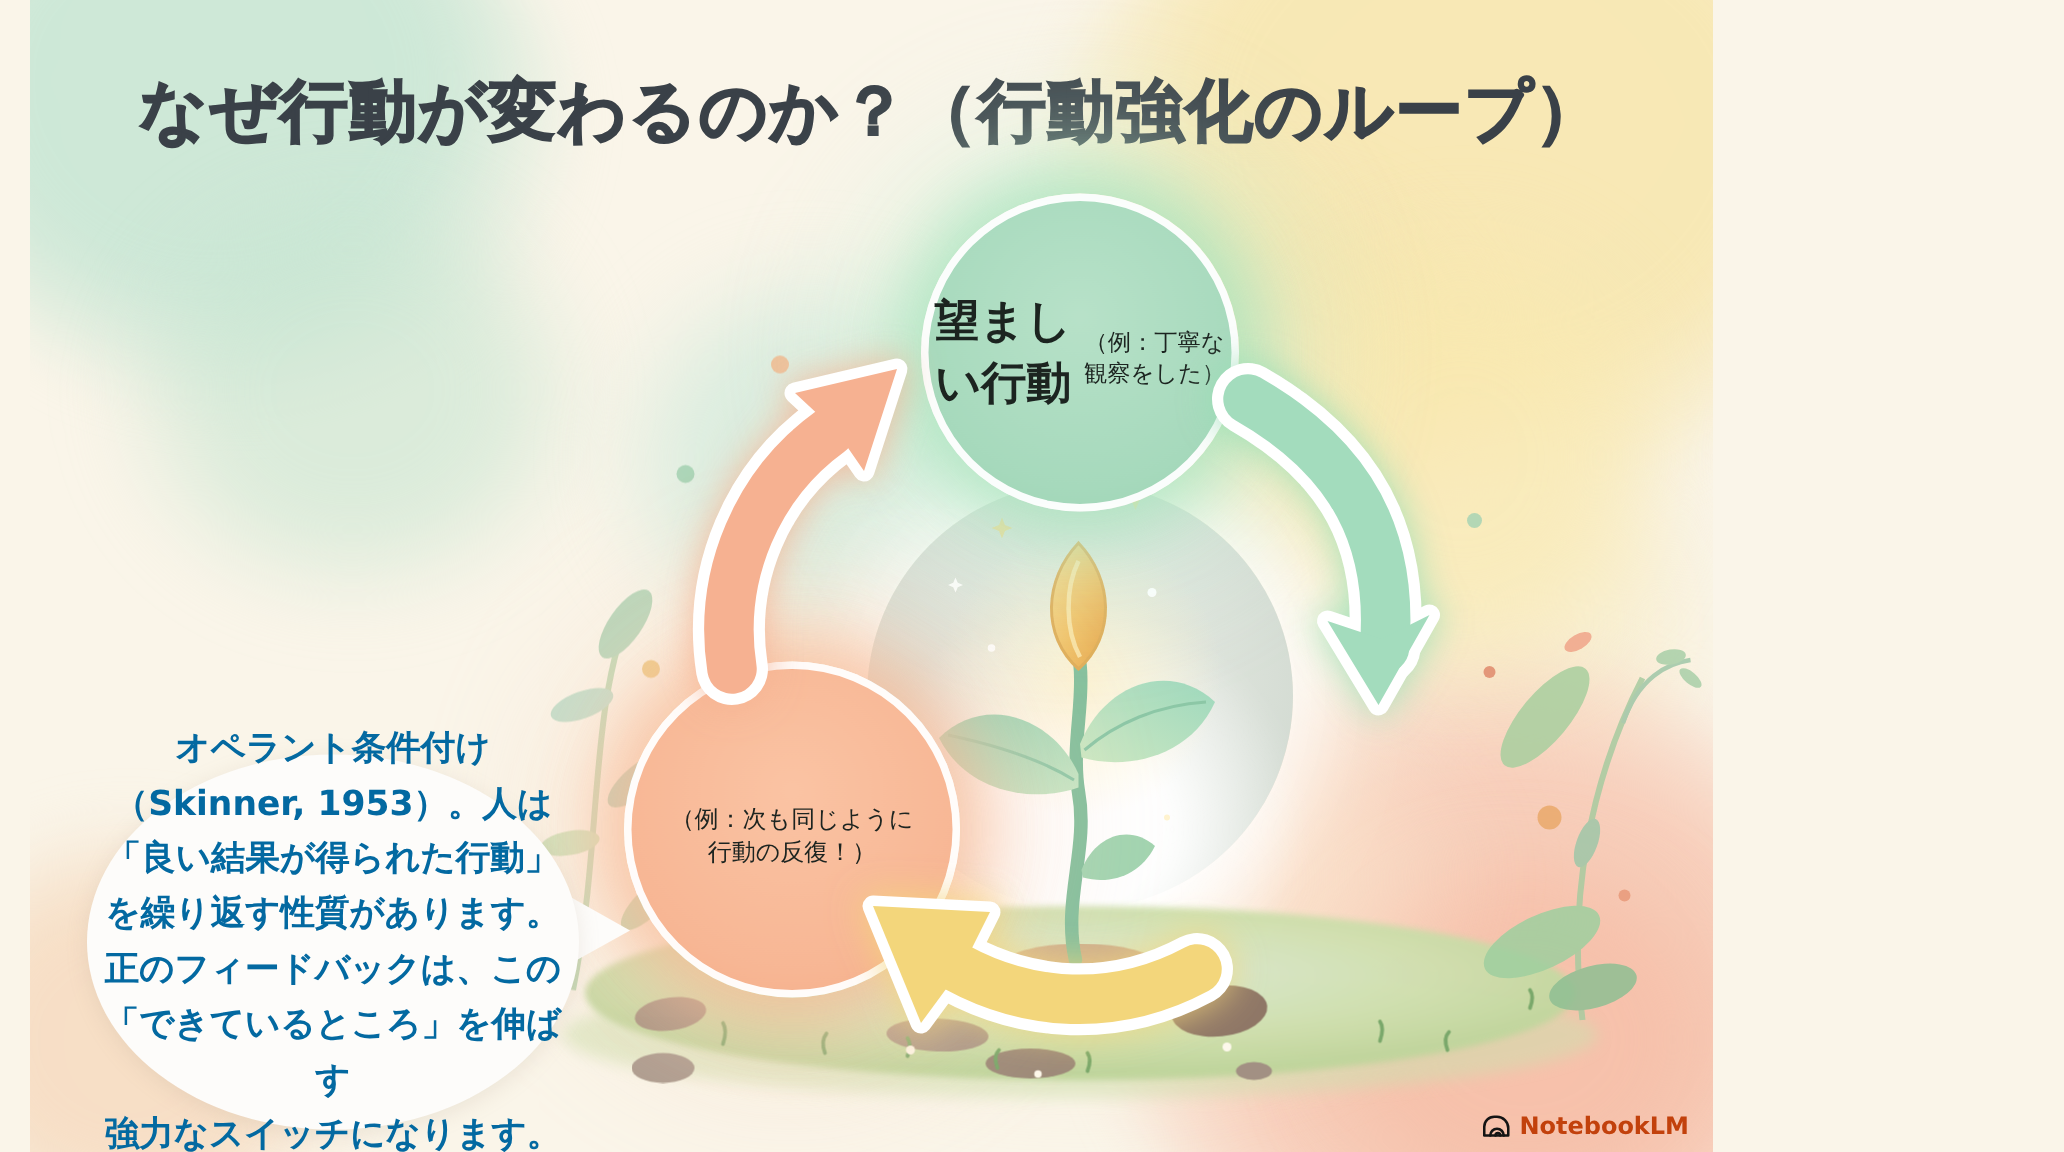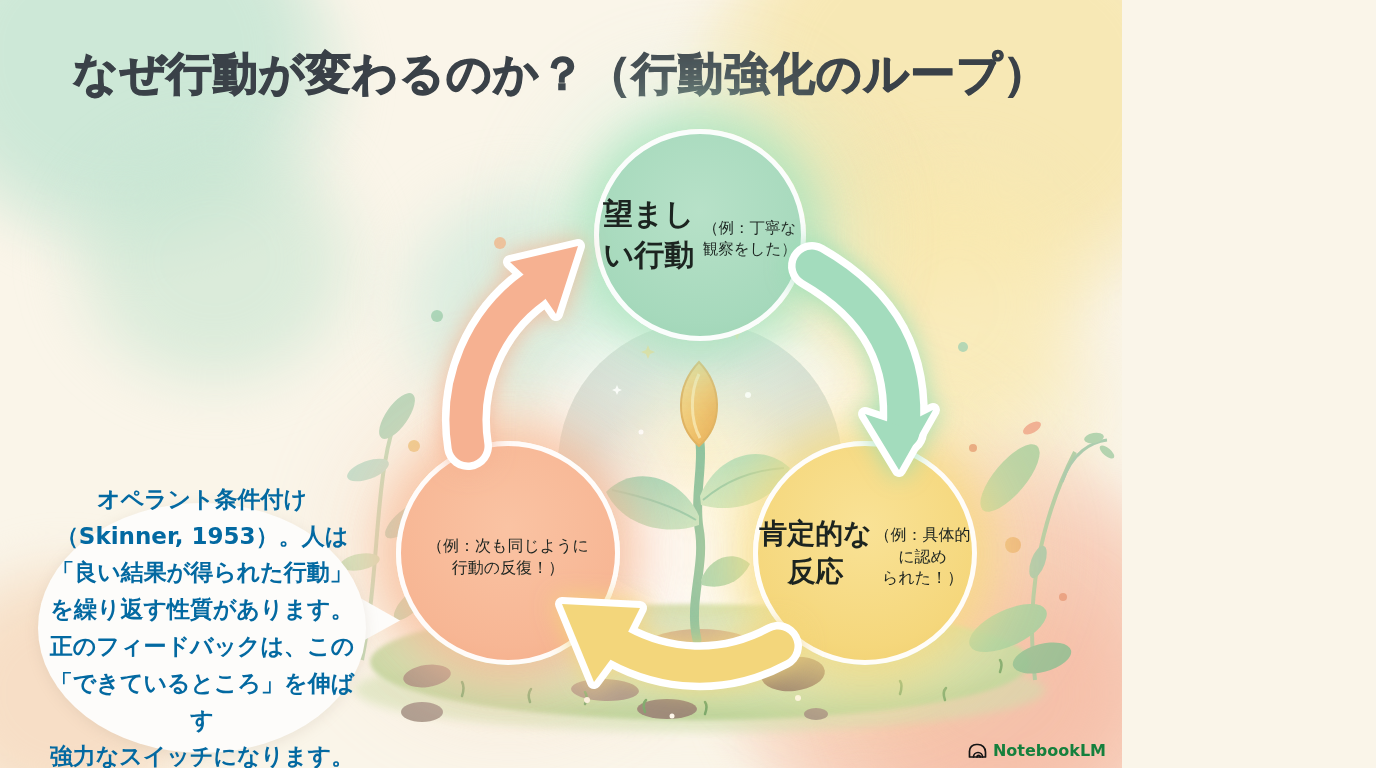--- a/index.html
+++ b/index.html
@@ -3,21 +3,21 @@
 <meta charset="utf-8">
 <style>
   * { margin:0; padding:0; box-sizing:border-box; }
   html,body { width:1376px; height:768px; }
   body {
     font-family:"DejaVu Sans","Liberation Sans",sans-serif;
     background:#faf5e9;
     overflow:hidden;
     position:relative;
   }
-  .stage { position:absolute; inset:0; width:1122px; height:768px; overflow:hidden; }
+  .stage { position:absolute; inset:0; width:1122px; height:768px; overflow:hidden;margin-left:20px; }
 
   
   .wc { position:absolute; border-radius:50%; pointer-events:none; }
   .wc-mint-tl   { left:-70px; top:-90px; width:430px; height:360px;
                   background:radial-gradient(ellipse at 45% 40%, rgba(203,231,214,.95) 45%, rgba(203,231,214,0) 75%); filter:blur(18px); }
   .wc-mint-tl2  { left:50px; top:110px; width:330px; height:300px;
                   background:radial-gradient(ellipse, rgba(198,229,209,.6) 40%, rgba(198,229,209,0) 72%); filter:blur(22px); }
   .wc-yellow-tr { right:-90px; top:-90px; width:540px; height:430px;
                   background:radial-gradient(ellipse at 55% 40%, rgba(247,231,178,.95) 45%, rgba(247,231,178,0) 75%); filter:blur(18px); }
   .wc-yellow-tr2{ right:150px; top:110px; width:310px; height:270px;
@@ -109,21 +109,21 @@
   .callout-text {
     font-size:23px; font-weight:700; line-height:1.6;
     color:#0369a1; text-align:center; white-space:pre-line;
     padding:0 10px;
   }
 
   
   .brand {
     position:absolute; right:16px; bottom:8px;
     display:flex; align-items:center; gap:6px;
-    color:#15803d; font-size:16px; font-weight:600;
+    color:#c2410c; font-size:16px; font-weight:600;
   }
 </style>
 </head>
 <body>
 
 <div class="stage">
 
   <div class="wc wc-mint-tl"></div>
   <div class="wc wc-mint-tl2"></div>
   <div class="wc wc-yellow-tr"></div>
@@ -254,25 +254,20 @@
         <circle cx="640" cy="560" r="2.5" fill="#ffffff"></circle>
         <circle cx="758" cy="545" r="2" fill="#fff3cf"></circle>
       </g>
     </g>
   </svg>
 
   <div class="node node-top">
     <div class="node-label">望ましい行動</div>
     <div class="node-example">（例：丁寧な観察をした）</div>
   </div>
-  <div class="node node-right">
-    <div class="node-label">肯定的な反応</div>
-    <div class="node-example">（例：具体的に認め
-られた！）</div>
-  </div>
   <div class="node node-left">
     <div class="node-example">（例：次も同じように
 行動の反復！）</div>
   </div>
 
   <svg class="arrows" width="1376" height="768" viewBox="0 0 1376 768">
 
     <g class="g-arrow-green">
       <path d="M 812 266 C 882 306 909 360 903 432" stroke="#ffffff" stroke-width="48" fill="none" stroke-linecap="round"></path>
       <polygon points="899,470 865,414 901,426 933,410" fill="#ffffff" stroke="#ffffff" stroke-width="14" stroke-linejoin="round"></polygon>

